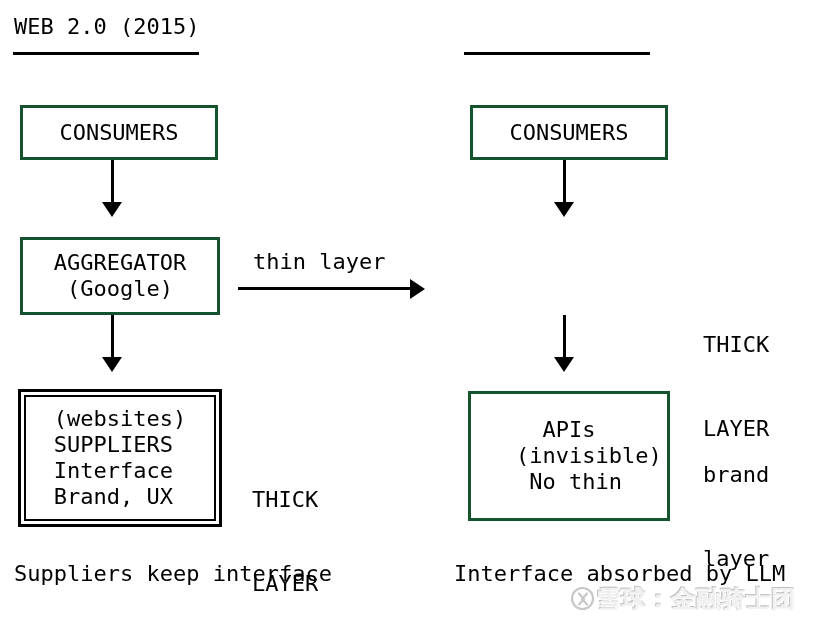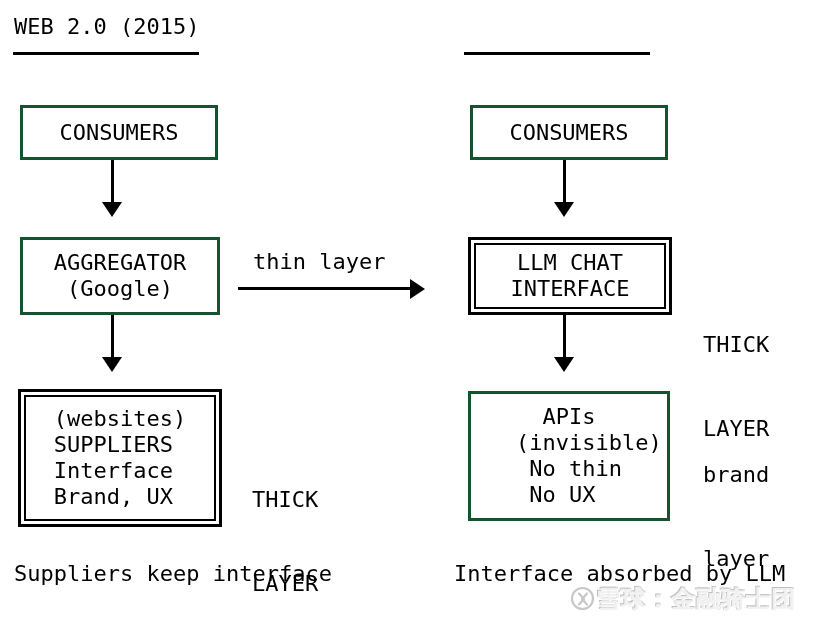--- a/index.html
+++ b/index.html
@@ -172,43 +172,34 @@
 
   <div class="abs title-underline" style="left:464px; top:52px; width:186px;"></div>
 
   <div class="box" style="left:470px; top:105px; width:198px; height:55px;">
     <span class="tb-line">CONSUMERS</span>
   </div>
 
   <div class="vline" style="left:563px; top:160px; height:43px;"></div>
   <div class="vhead" style="left:554px; top:202px;"></div>
 
-  <div class="box double" style="left:468px; top:237px; width:204px; height:78px;">
-    <div class="inner">
-      <div class="textblock">
-        <div class="tb-line">LLM CHAT</div>
-        <div class="tb-line">INTERFACE</div>
-      </div>
-    </div>
-  </div>
 
   <div class="abs mono layer-label" style="left:703px; top:275px;">
     <div>THICK</div>
     <div>LAYER</div>
   </div>
 
   <div class="vline" style="left:563px; top:315px; height:43px;"></div>
   <div class="vhead" style="left:554px; top:357px;"></div>
 
   <div class="box" style="left:468px; top:391px; width:202px; height:130px;">
     <div class="textblock left-align apis-width">
       <div class="tb-line tb-center">APIs</div>
       <div class="tb-line">(invisible)</div>
       <div class="tb-line tb-indent">No thin</div>
-      <div class="tb-line tb-indent">No UX</div>
     </div>
   </div>
 
   <div class="abs mono layer-label" style="left:703px; top:405px;">
     <div>brand</div>
     <div>layer</div>
   </div>
 
   <div class="abs mono caption" style="left:454px; top:561px;">Interface absorbed by LLM</div>
 

